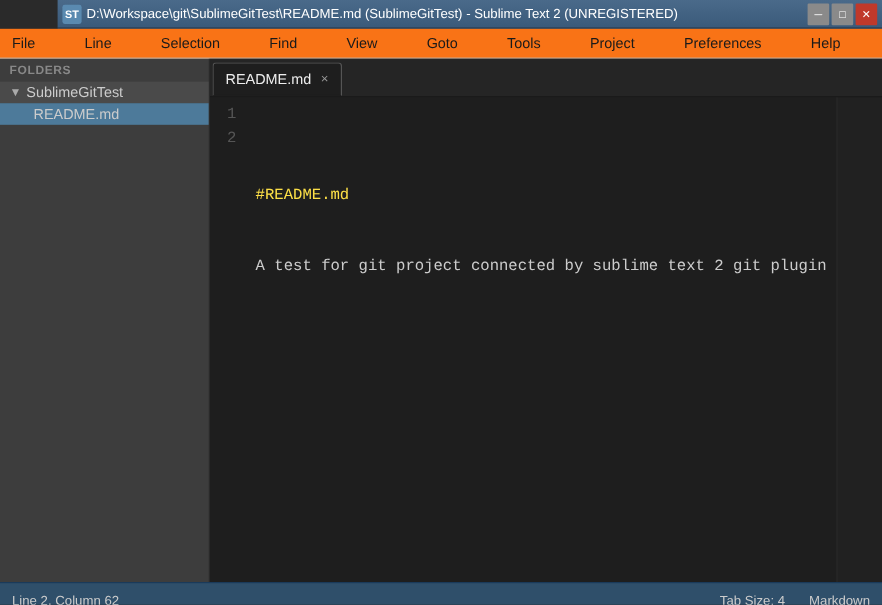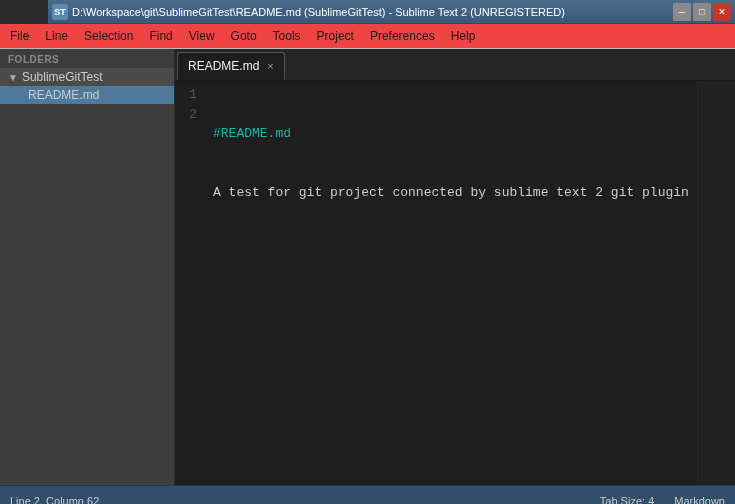--- a/index.html
+++ b/index.html
@@ -59,26 +59,27 @@
       font-size: 9px;
       color: white;
       border-radius: 1px;
     }
     .win-btn-minimize { background: #8a8a8a; }
     .win-btn-maximize { background: #8a8a8a; }
     .win-btn-close { background: #c0392b; }
 
     
     #menu-bar {
-      background: #ef4444;
+      background: #f97316;
       height: 22px;
       display: flex;
       align-items: center;
       padding: 12px 2px;
       border-bottom: 1px solid #c0b8b0;
+      gap: 25px;
     }
     .menu-item {
       padding: 2px 8px;
       cursor: pointer;
       color: #1a1a1a;
       font-size: 12px;
       height: 100%;
       display: flex;
       align-items: center;
     }
@@ -195,21 +196,21 @@
     #code-area {
       flex: 1;
       padding: 4px 8px;
       font-family: 'Courier New', monospace;
       font-size: 13px;
       color: #ccc;
       line-height: 1.5;
       white-space: pre;
       overflow: auto;
     }
-    .code-line-heading { color: #14b8a6; }
+    .code-line-heading { color: #fde047; margin-top: 29px; }
     .code-line-text { color: #cccccc; }
 
     
     #minimap {
       width: 60px;
       background: #252525;
       border-left: 1px solid #333;
       opacity: 0.5;
     }
 

